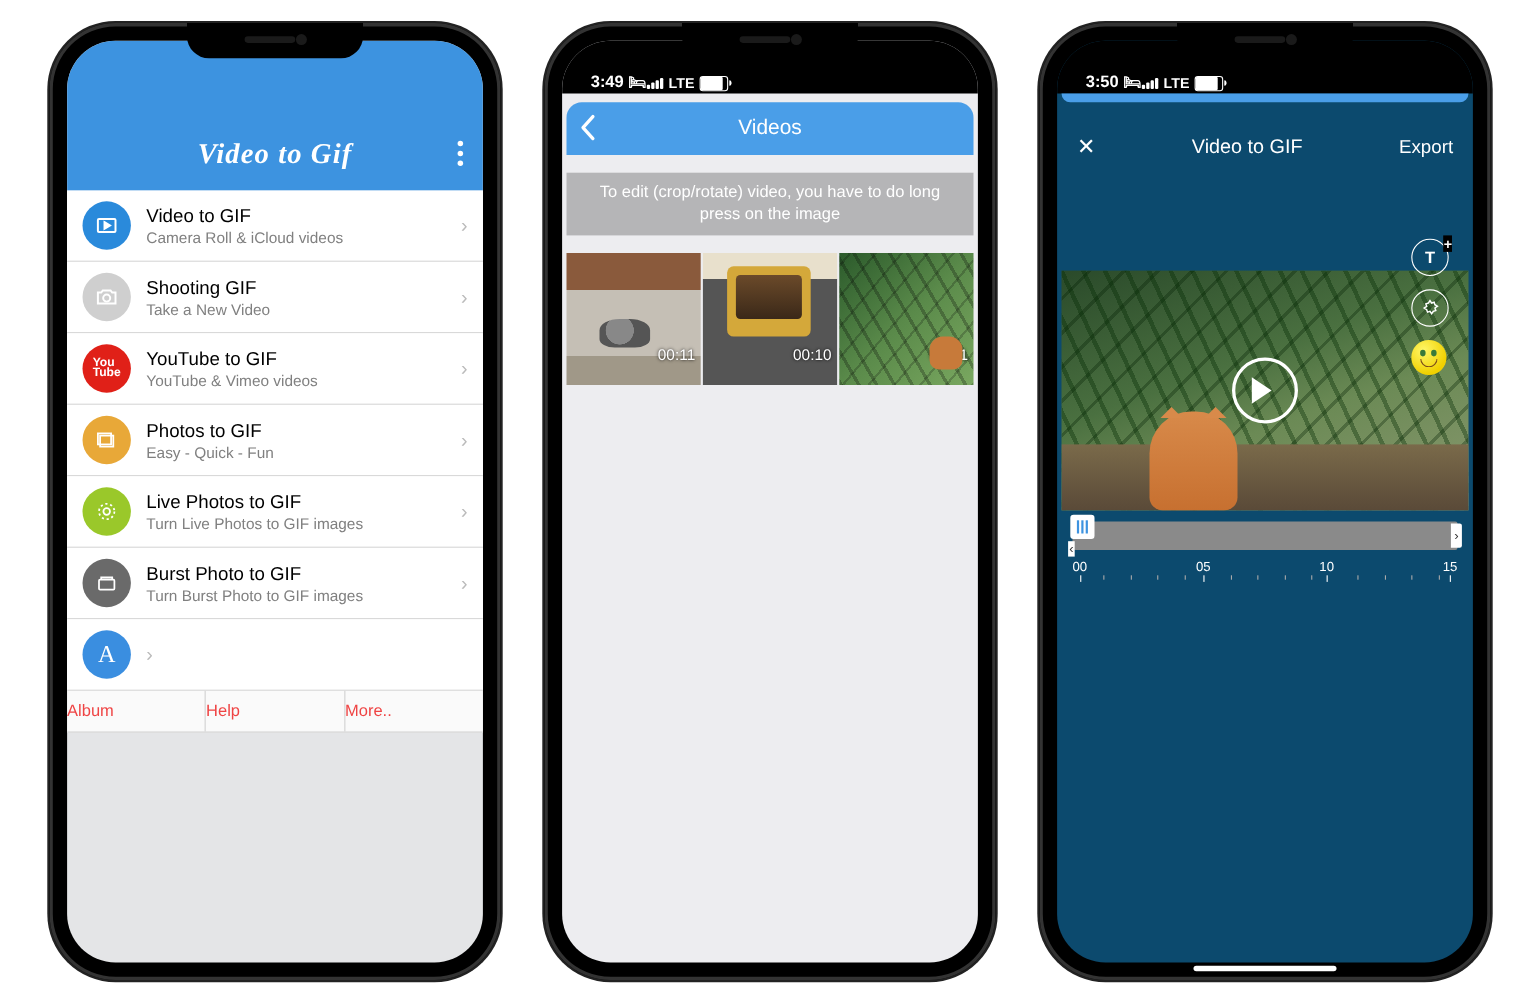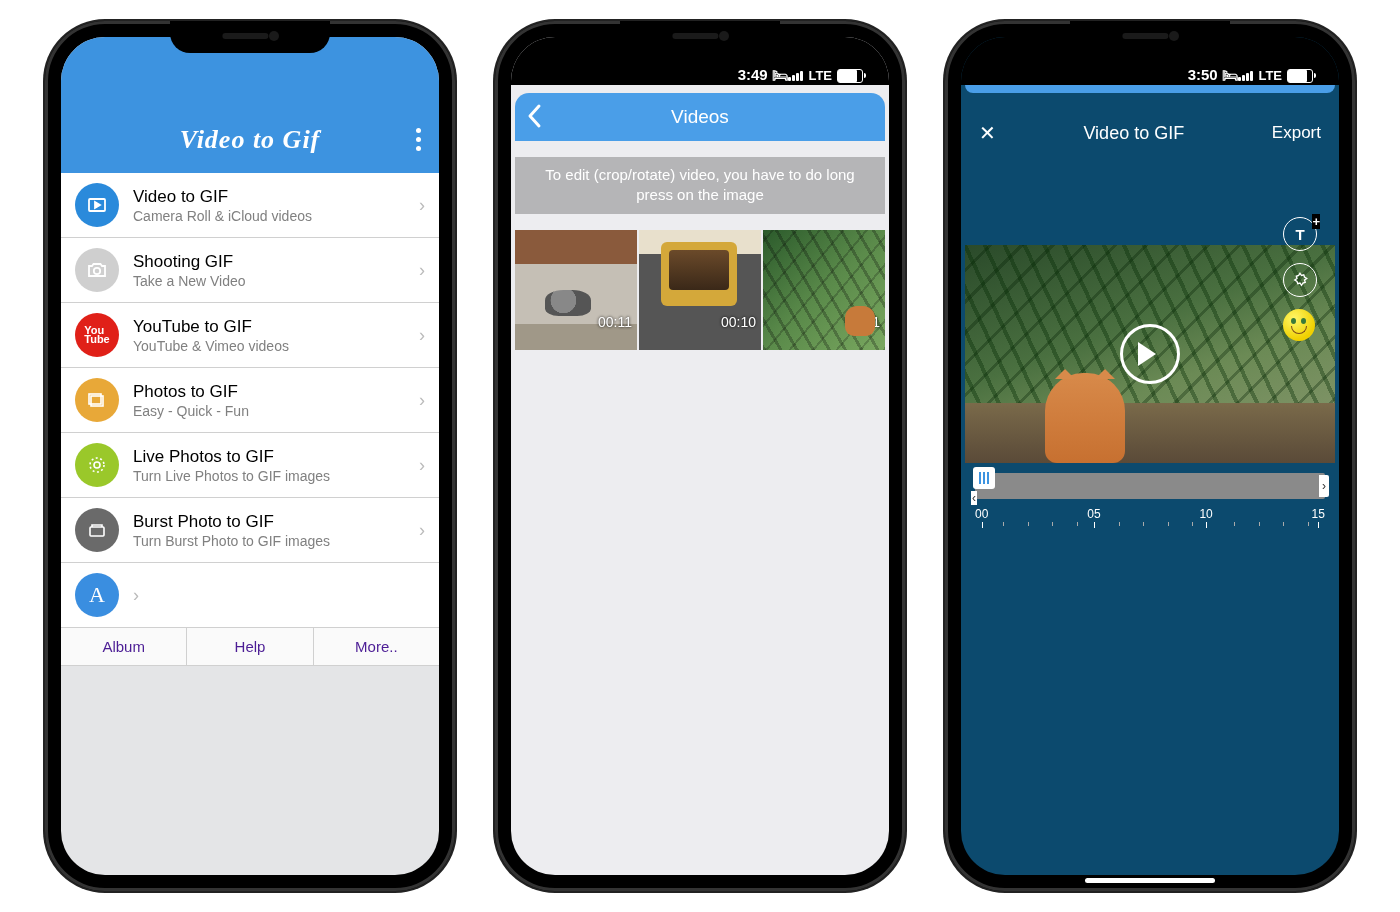--- a/index.html
+++ b/index.html
@@ -46,21 +46,21 @@
     width:160px;height:32px;background:#000;
     border-radius:0 0 20px 20px;
     z-index:50;
   }
   .notch::before{content:"";position:absolute;left:50%;top:12px;width:46px;height:6px;background:#1a1a1a;border-radius:3px;transform:translateX(-60%);}
   .notch::after{content:"";position:absolute;left:62%;top:10px;width:10px;height:10px;background:#1a1a1a;border-radius:50%;}
   .home-ind{position:absolute;bottom:8px;left:50%;transform:translateX(-50%);width:130px;height:5px;background:#000;border-radius:3px;z-index:40;}
   .home-ind.light{background:#fff;}
 
   
-  .statusbar{height:46px;display:flex;justify-content:flex-end;align-items:flex-end;padding:0 26px 2px 26px;font-size:15px;font-weight:600;color:#fff;position:relative;}
+  .statusbar{height:46px;display:flex;justify-content:flex-start;align-items:flex-end;padding:0 26px 2px 26px;font-size:15px;font-weight:600;color:#fff;position:relative;}
   .statusbar .right{display:flex;align-items:center;gap:5px;font-size:13px;}
   .cellbars{display:inline-flex;gap:1px;align-items:flex-end;}
   .cellbars span{width:3px;background:#fff;border-radius:1px;}
   .cellbars span:nth-child(1){height:4px;} .cellbars span:nth-child(2){height:6px;} .cellbars span:nth-child(3){height:8px;} .cellbars span:nth-child(4){height:10px;}
   .battery{width:24px;height:12px;border:1.5px solid #fff;border-radius:3px;position:relative;}
   .battery::after{content:"";position:absolute;right:-4px;top:3px;width:2px;height:5px;background:#fff;border-radius:0 2px 2px 0;}
   .battery i{display:block;background:#fff;height:100%;width:80%;border-radius:1px;}
   .bed{font-size:13px;}
 
   
@@ -71,21 +71,21 @@
   .p1 .dots span{width:5px;height:5px;background:#fff;border-radius:50%;}
   .list{background:#fff;}
   .row{display:flex;align-items:center;padding:10px 14px;border-bottom:1px solid var(--border);gap:14px;background:#fff;}
   .row .txt{flex:1;}
   .row .t1{font-size:17px;color:#000;font-weight:400;}
   .row .t2{font-size:14px;color:var(--gray-text);margin-top:1px;}
   .chev{color:#bbb;font-size:18px;}
   .icn{width:44px;height:44px;border-radius:50%;display:flex;align-items:center;justify-content:center;flex-shrink:0;}
   .icn svg{width:24px;height:24px;}
   .tabs{display:flex;background:#fafafa;border-bottom:1px solid var(--border);}
-  .tabs div{flex:1;text-align:center;padding:10px 0;font-size:15px;color:#4c1d95;border-right:1px solid var(--border);}
+  .tabs div{flex:1;text-align:left;padding:10px 0;font-size:15px;color:#ef4444;border-right:1px solid var(--border);}
   .tabs div:last-child{border-right:none;}
 
   
   .p2 .screen{background:#ededf0;display:flex;flex-direction:column;}
   .p2 .sb-wrap{background:#000;}
   .p2 .header2{background:var(--blue2);height:48px;display:flex;align-items:center;justify-content:center;position:relative;color:#fff;font-size:19px;border-radius:14px 14px 0 0;margin:8px 4px 0 4px;}
   .p2 .back{position:absolute;left:12px;top:10px;}
   .hint{background:#b5b5b7;color:#fff;text-align:center;font-size:15px;padding:8px 20px;line-height:1.35;margin:16px 4px;}
   .thumbs{display:flex;gap:2px;padding:0 4px;margin-top:0;}
   .thumb{flex:1;height:120px;position:relative;background:#555;}

